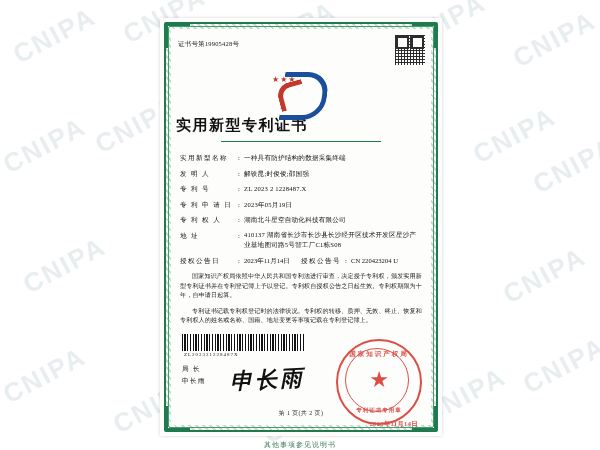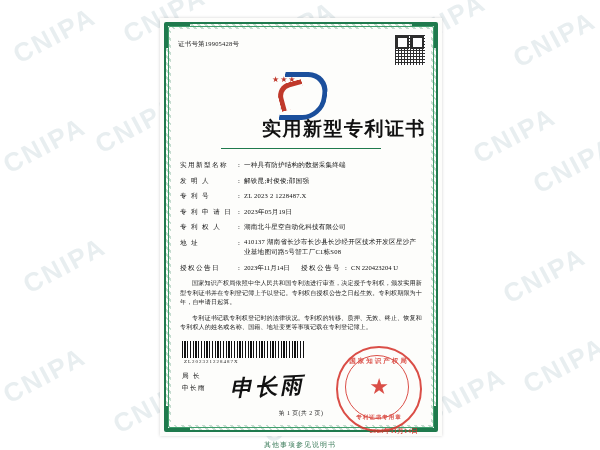--- a/index.html
+++ b/index.html
@@ -174,24 +174,24 @@
     width: 22px;
     height: 22px;
     border-top: 5px solid #c0392b;
     border-left: 5px solid #c0392b;
     border-radius: 14px 0 0 0;
     transform: rotate(-15deg);
   }
 
   
   .main-title {
-    text-align: right;
+    text-align: left;
     font-family: "Liberation Serif", serif;
     font-weight: bold;
-    font-size: 19px;
+    font-size: 15px;
     letter-spacing: 1.5px;
     color: #111;
     margin-top: 2px;
   }
   .title-rule {
     width: 160px;
     height: 1px;
     background: #1f7a4d;
     margin: 6px auto 0 auto;
   }

